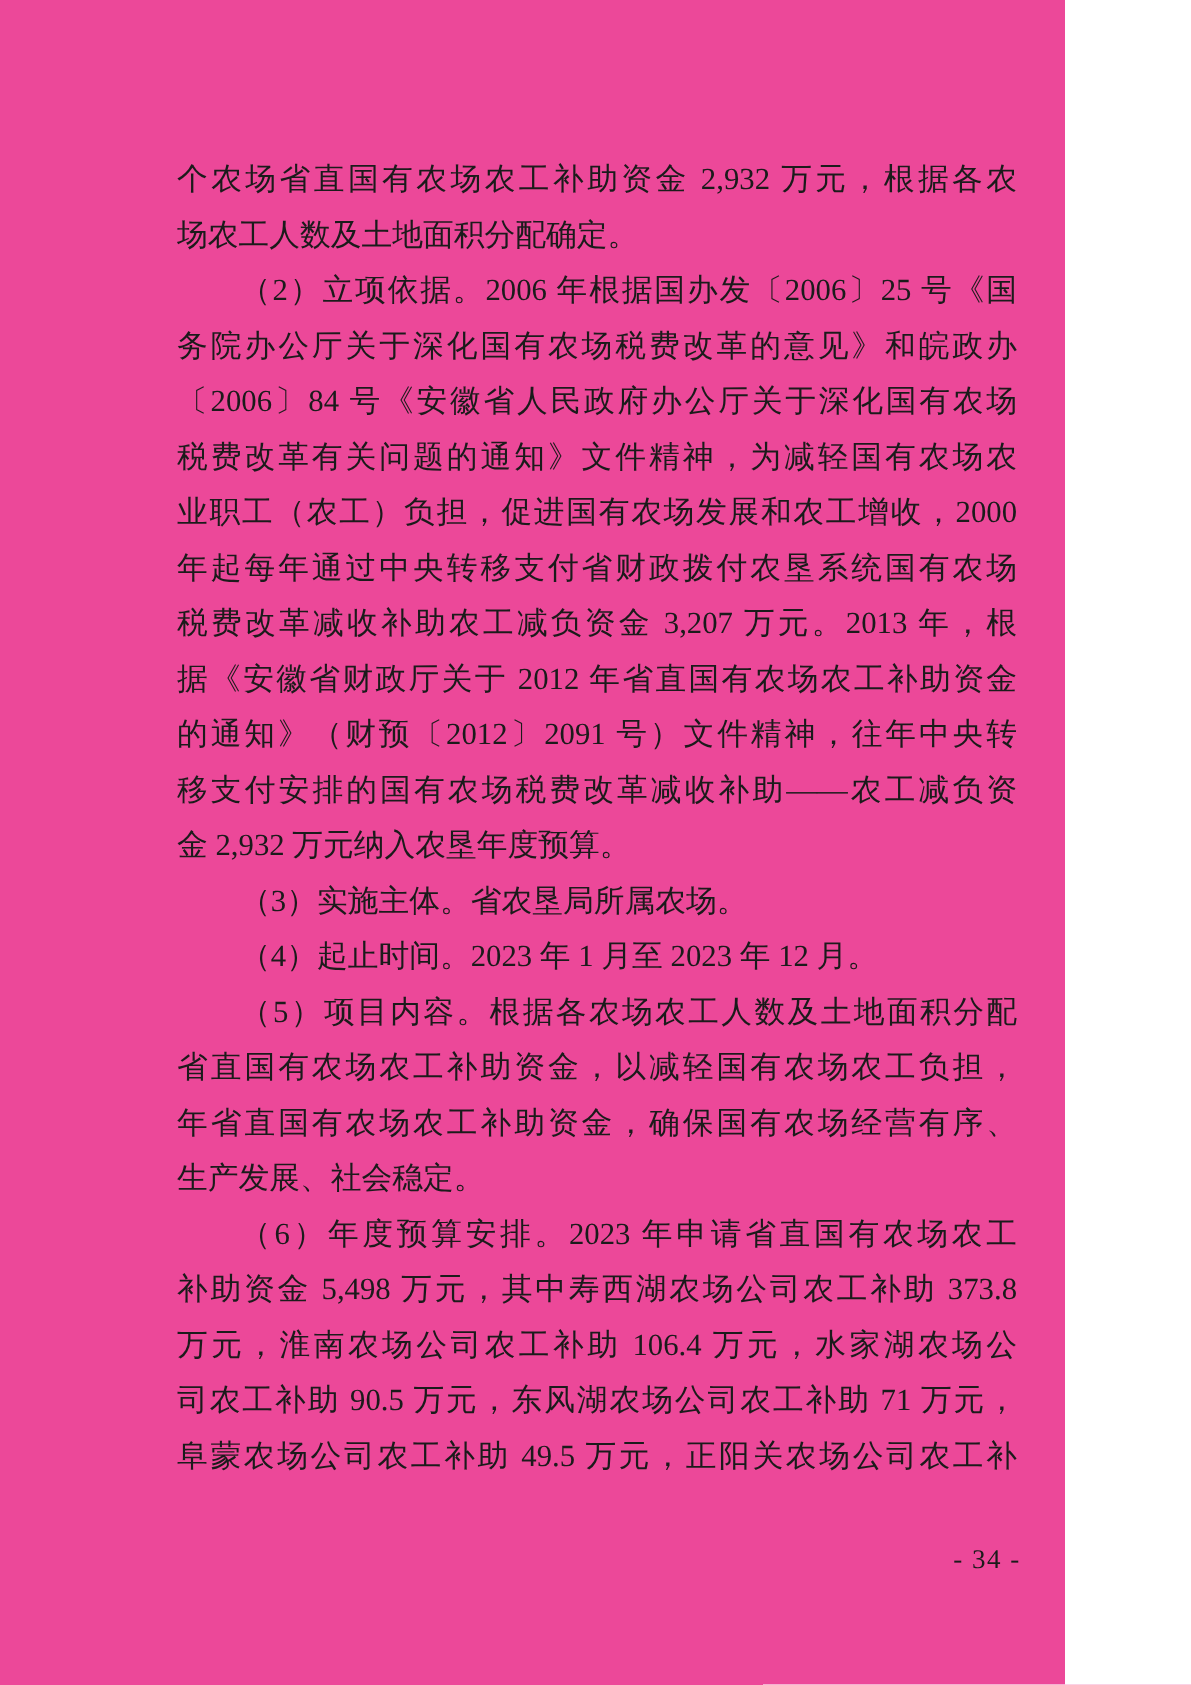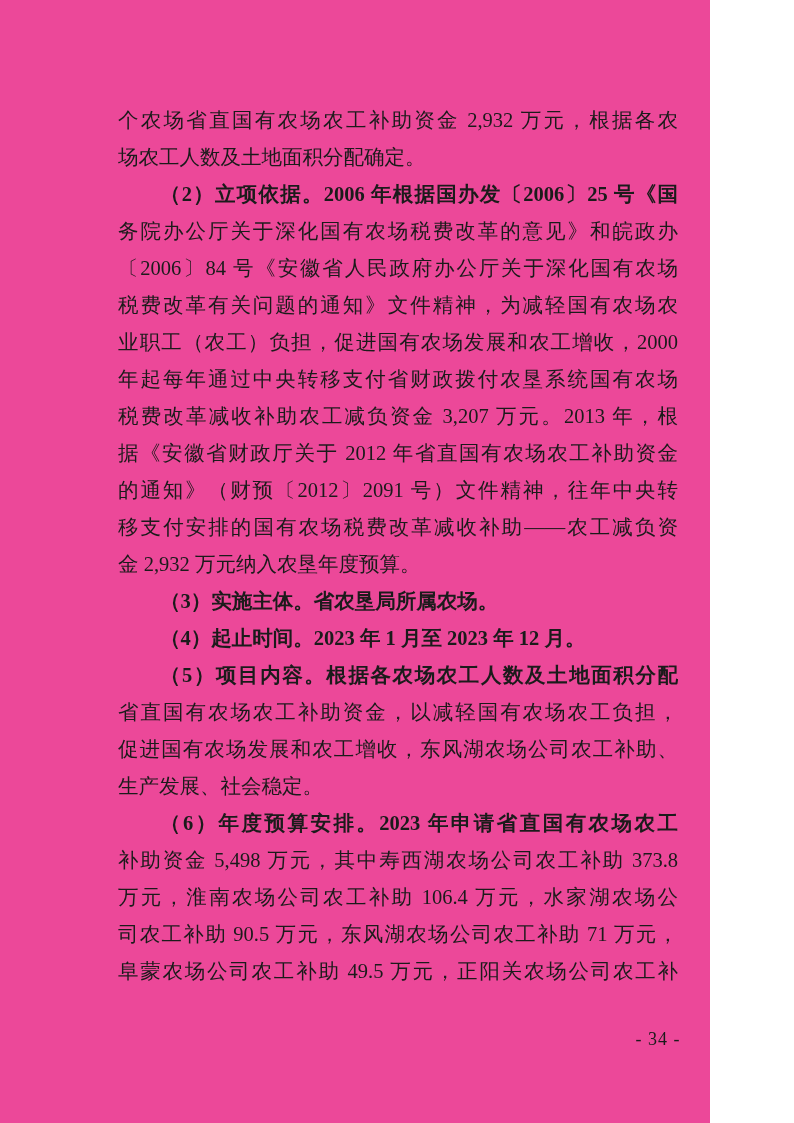--- a/index.html
+++ b/index.html
@@ -32,21 +32,20 @@
     overflow: hidden;
   }
   
   .line.e {
     text-align: left;
     text-align-last: left;
   }
   
   .line.i {
     text-indent: 42px;
-    font-weight: bold;
   }
   .footer {
     position: absolute;
     left: 598px;
     top: 1030px;
     width: 120px;
     text-align: center;
     font-size: 18px;
     line-height: 18px;
     color: #1b1b1b;
@@ -68,21 +67,21 @@
     <div class="line">年起每年通过中央转移支付省财政拨付农垦系统国有农场</div>
     <div class="line">税费改革减收补助农工减负资金 3,207 万元。2013 年，根</div>
     <div class="line">据《安徽省财政厅关于 2012 年省直国有农场农工补助资金</div>
     <div class="line">的通知》（财预〔2012〕2091 号）文件精神，往年中央转</div>
     <div class="line">移支付安排的国有农场税费改革减收补助——农工减负资</div>
     <div class="line e">金 2,932 万元纳入农垦年度预算。</div>
     <div class="line e i">（3）实施主体。省农垦局所属农场。</div>
     <div class="line e i">（4）起止时间。2023 年 1 月至 2023 年 12 月。</div>
     <div class="line i">（5）项目内容。根据各农场农工人数及土地面积分配</div>
     <div class="line">省直国有农场农工补助资金，以减轻国有农场农工负担，</div>
-    <div class="line">促进国有农场发展和农工增收，东风湖农场公司农工补助、</div>
+    <div class="line">年省直国有农场农工补助资金，确保国有农场经营有序、</div>
     <div class="line e">生产发展、社会稳定。</div>
     <div class="line i">（6）年度预算安排。2023 年申请省直国有农场农工</div>
     <div class="line">补助资金 5,498 万元，其中寿西湖农场公司农工补助 373.8</div>
     <div class="line">万元，淮南农场公司农工补助 106.4 万元，水家湖农场公</div>
     <div class="line">司农工补助 90.5 万元，东风湖农场公司农工补助 71 万元，</div>
     <div class="line">阜蒙农场公司农工补助 49.5 万元，正阳关农场公司农工补</div>
   </div>
 
   <div class="footer">- 34 -</div>
 </div>

